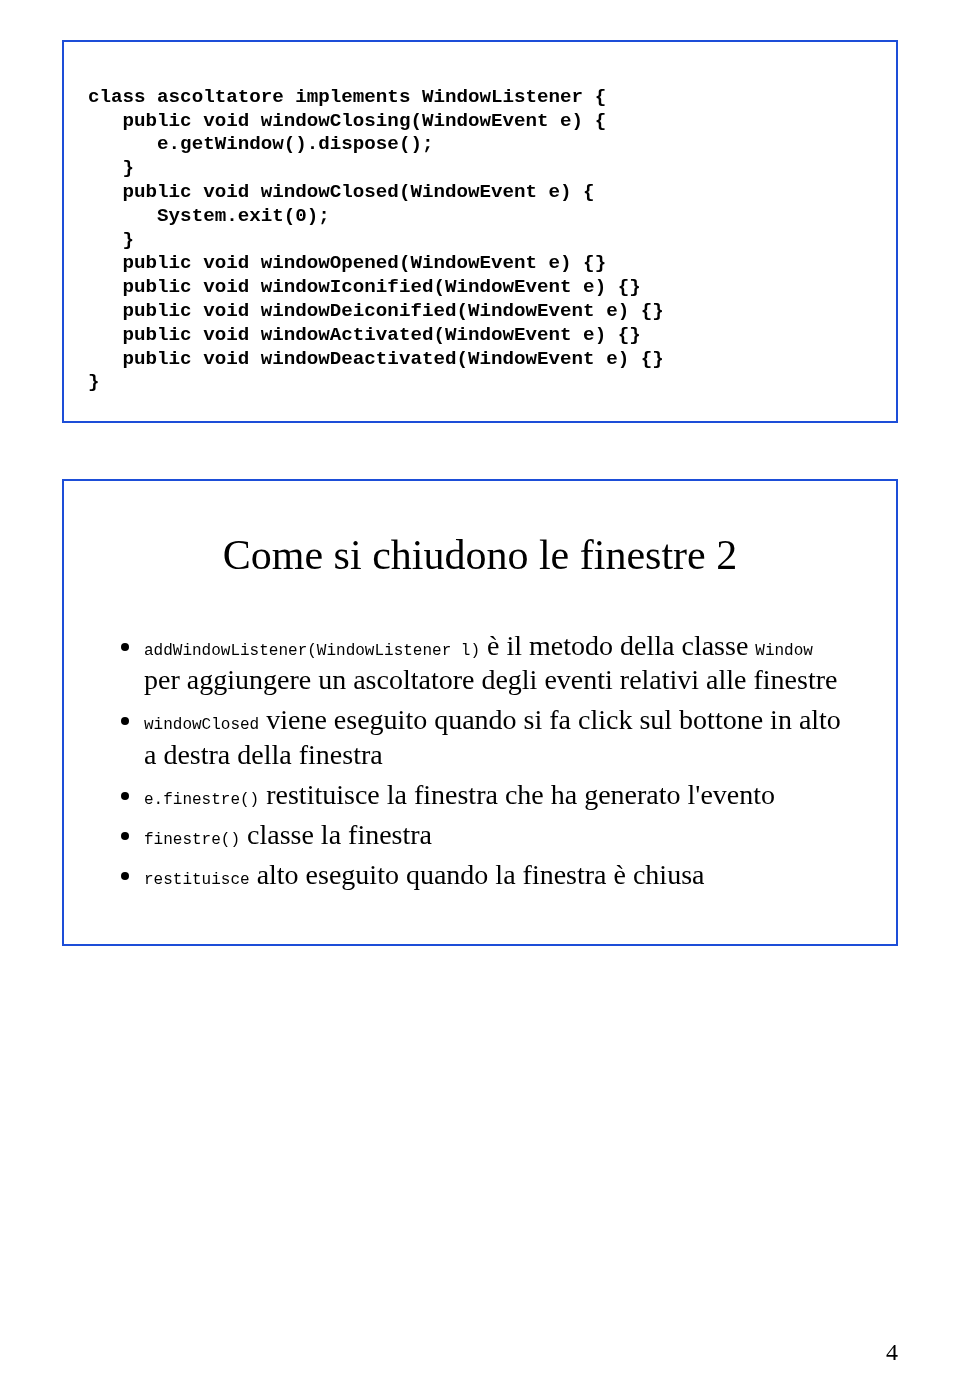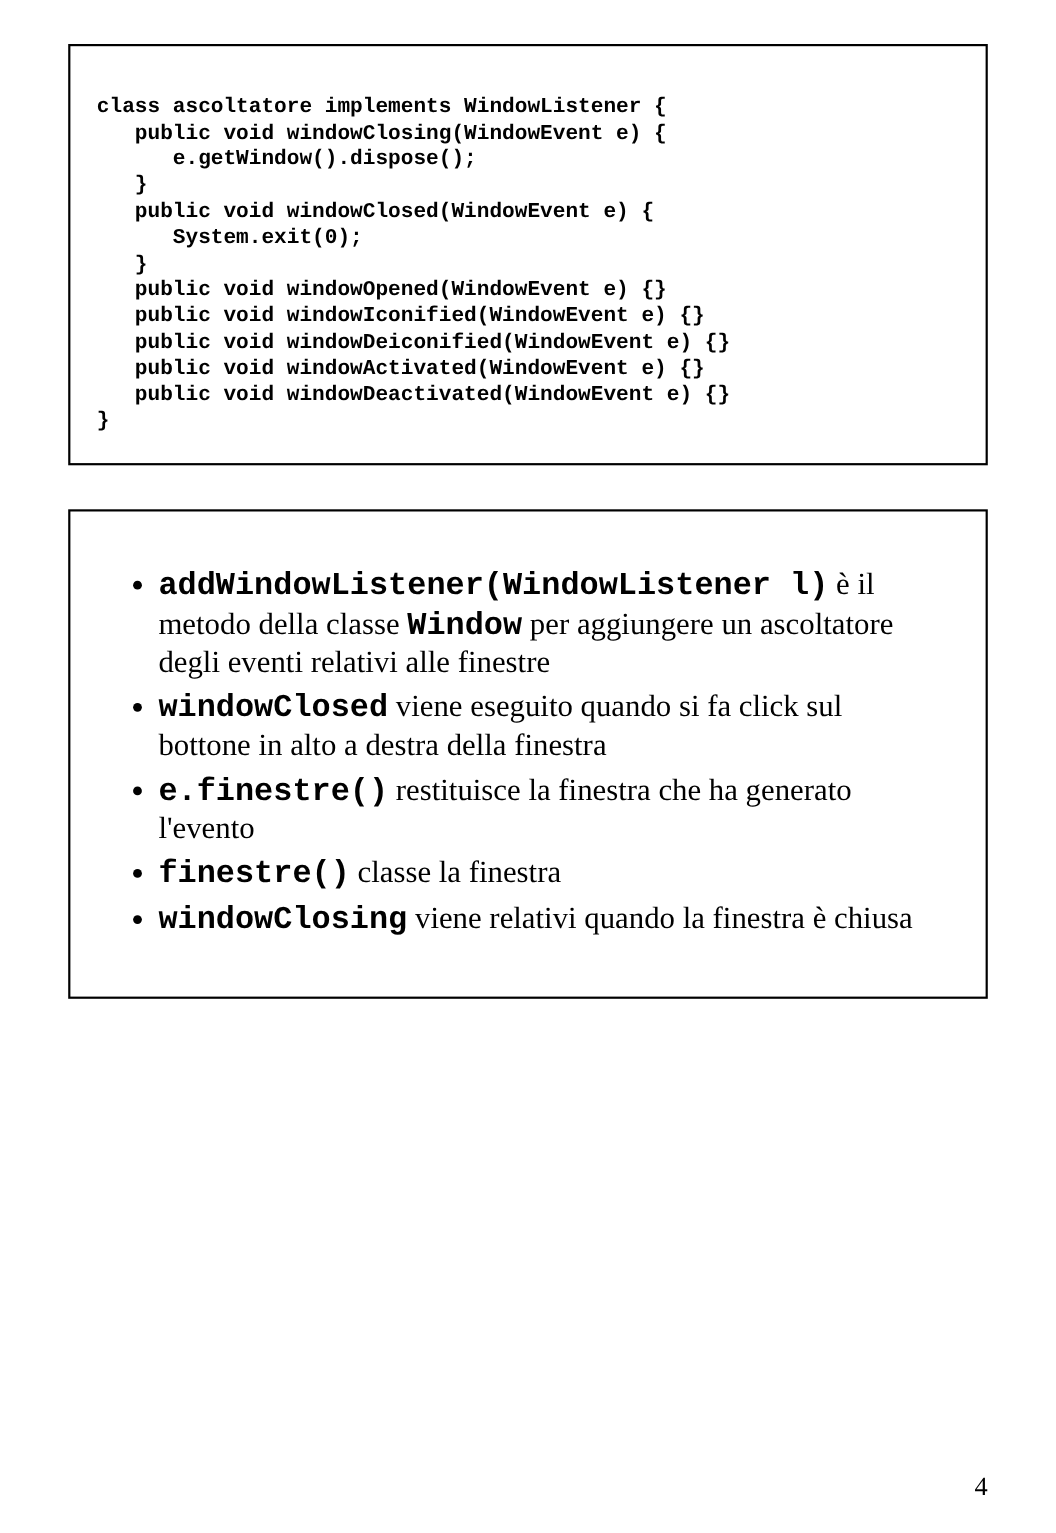--- a/index.html
+++ b/index.html
@@ -10,23 +10,23 @@
   }
   body {
     font-family: "Times New Roman", Times, serif;
     color: #000;
     box-sizing: border-box;
     padding: 40px 62px 20px 62px;
     min-height: 1394px;
     position: relative;
   }
   .slide {
-    border: 2px solid #000000;
+    border: 2px solid #1d4ed8;
     padding: 20px 24px 26px 24px;
-    margin-bottom: 40px;
+    margin-bottom: 56px;
     box-sizing: border-box;
   }
   .slide.code {
     font-family: "Courier New", Courier, monospace;
     font-weight: bold;
     font-size: 19.2px;
     line-height: 1.24;
     white-space: pre;
   }
   .slide.text {
@@ -45,22 +45,22 @@
     margin: 0;
   }
   .slide.text li {
     font-family: "Times New Roman", Times, serif;
     font-size: 28px;
     line-height: 1.22;
     margin-bottom: 6px;
   }
   .mono {
     font-family: "Courier New", Courier, monospace;
-    font-weight: bold;
-    font-size: 29px;
+    font-weight: normal;
+    font-size: 16px;
   }
   .page-num {
     position: absolute;
     right: 62px;
     bottom: 28px;
     font-family: "Times New Roman", Times, serif;
     font-size: 24px;
   }
 </style>
 </head>
@@ -76,32 +76,33 @@
 <span>   }</span>
 <span>   public void windowOpened(WindowEvent e) {}</span>
 <span>   public void windowIconified(WindowEvent e) {}</span>
 <span>   public void windowDeiconified(WindowEvent e) {}</span>
 <span>   public void windowActivated(WindowEvent e) {}</span>
 <span>   public void windowDeactivated(WindowEvent e) {}</span>
 <span>}</span>
 </div>
 
 <div class="slide text">
+  <h1>Come si chiudono le finestre 2</h1>
   <ul>
     <li>
       <span class="mono">addWindowListener(WindowListener l)</span><span> è il metodo della classe </span><span class="mono">Window</span><span> per aggiungere un ascoltatore degli eventi relativi alle finestre</span>
     </li>
     <li>
       <span class="mono">windowClosed</span><span> viene eseguito quando si fa click sul bottone in alto a destra della finestra</span>
     </li>
     <li>
       <span class="mono">e.finestre()</span><span> restituisce la finestra che ha generato l'evento</span>
     </li>
     <li>
       <span class="mono">finestre()</span><span> classe la finestra</span>
     </li>
     <li>
-      <span class="mono">windowClosing</span><span> viene relativi quando la finestra è chiusa</span>
+      <span class="mono">restituisce</span><span> alto eseguito quando la finestra è chiusa</span>
     </li>
   </ul>
 </div>
 
 <div class="page-num">4</div>
 
 </body></html>

